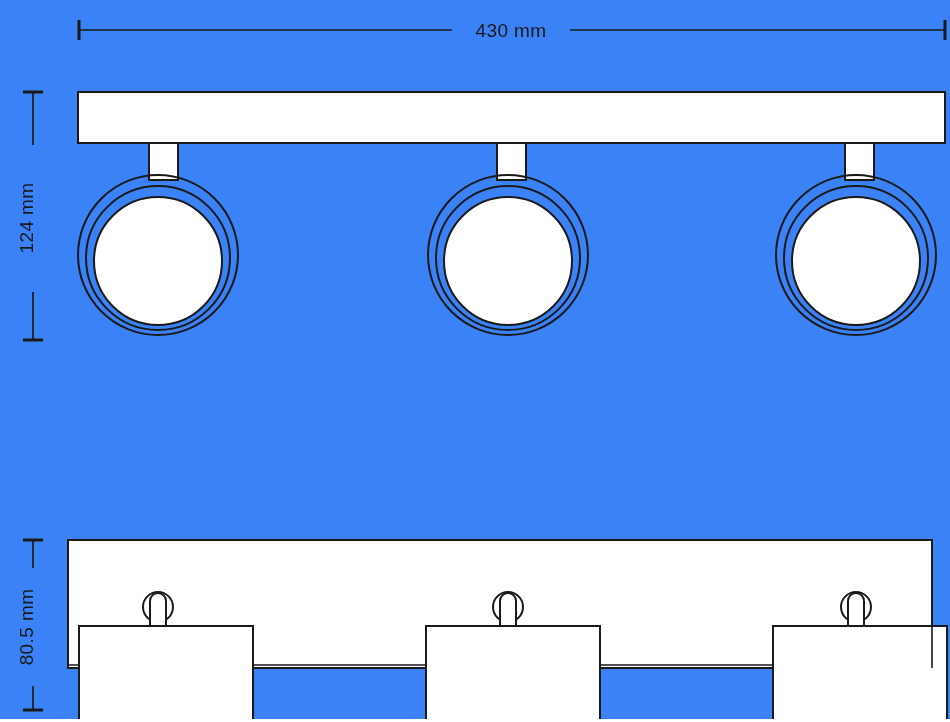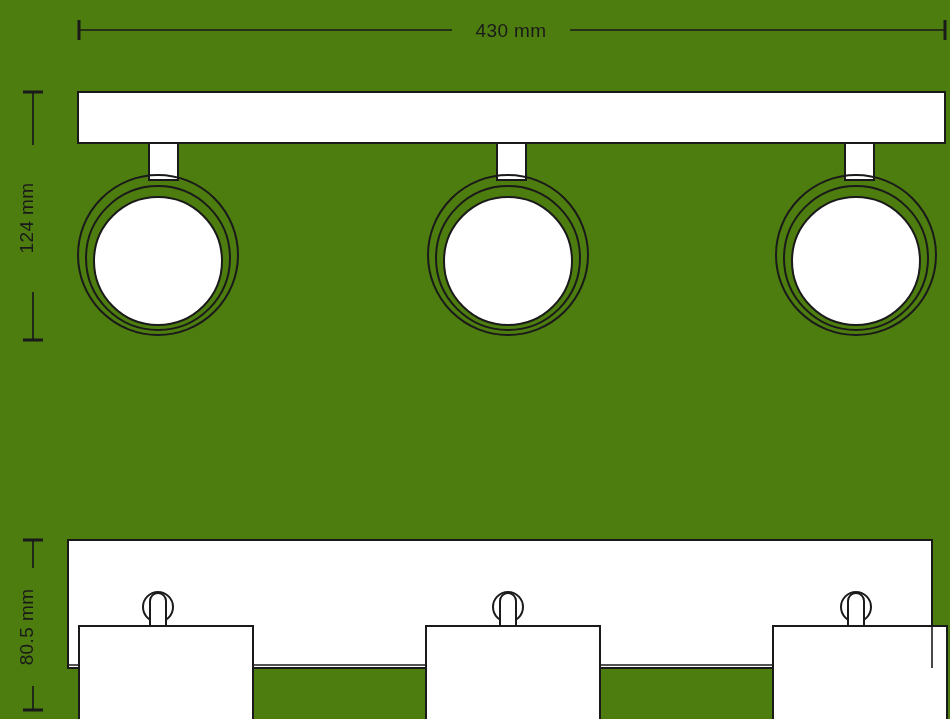--- a/index.html
+++ b/index.html
@@ -7,21 +7,21 @@
     padding: 0;
     background: #ffffff;
   }
   body {
     font-family: "Liberation Sans", sans-serif;
   }
   #drawing-root {
     position: relative;
     width: 950px;
     height: 719px;
-    background: #4d7c0f;
+    background: #3b82f6;
     overflow: hidden;
   }
   svg.tech-drawing {
     display: block;
     width: 950px;
     height: 722px;
   }
   .outline {
     fill: #ffffff;
     stroke: #1a1a1a;

